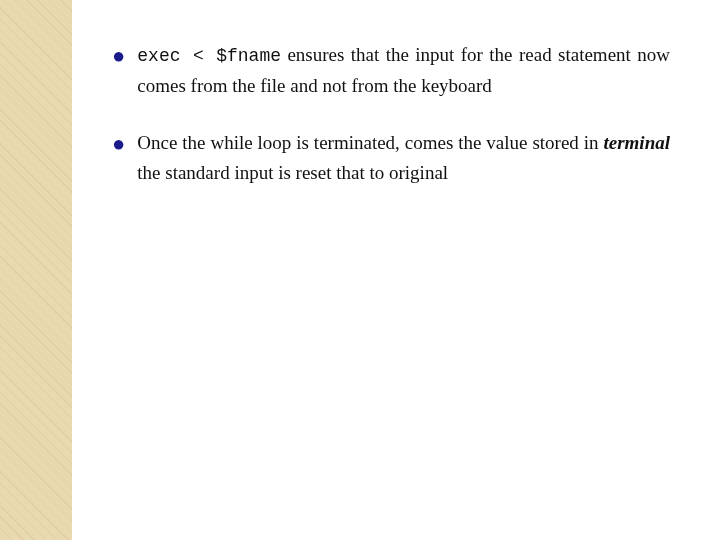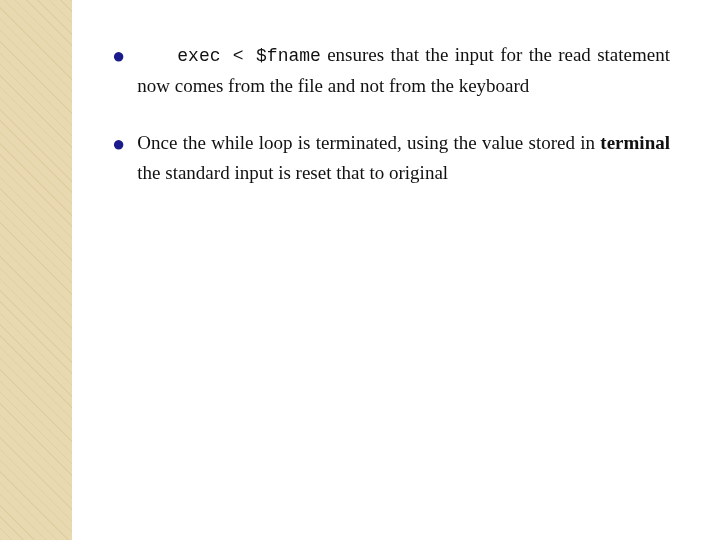--- a/index.html
+++ b/index.html
@@ -66,25 +66,25 @@
     }
 
     .bullet-text {
       flex: 1;
       text-align: justify;
     }
 
     .code-inline {
       font-family: 'Courier New', Courier, monospace;
       font-size: 18px;
-      margin-left: 40px;
     }
 
     .bold-term {
       font-weight: bold;
+      font-style: italic;
     }
   </style>
 </head>
 <body>
 
 <div class="sidebar"></div>
 
 <div class="main-content">
 
   <ul class="bullet-list">
@@ -93,20 +93,20 @@
       <span class="bullet-dot">●</span>
       <span class="bullet-text">
         <span class="code-inline">exec &lt; $fname</span>
         <span> ensures that the input for the read statement now comes from the file and not from the keyboard</span>
       </span>
     </li>
 
     <li class="bullet-item">
       <span class="bullet-dot">●</span>
       <span class="bullet-text">
-        <span>Once the while loop is terminated, using the value stored in </span>
+        <span>Once the while loop is terminated, comes the value stored in </span>
         <span class="bold-term">terminal</span>
         <span> the standard input is reset that to original</span>
       </span>
     </li>
 
   </ul>
 </div>
 
 </body></html>

